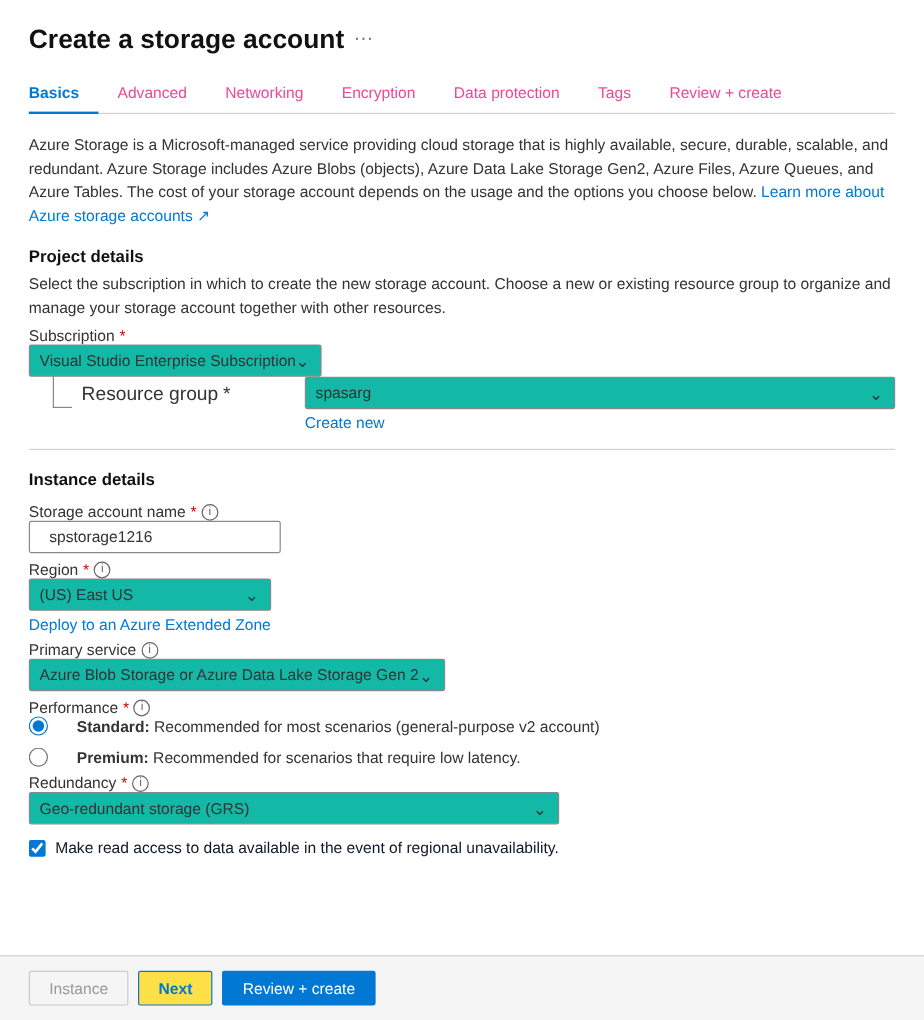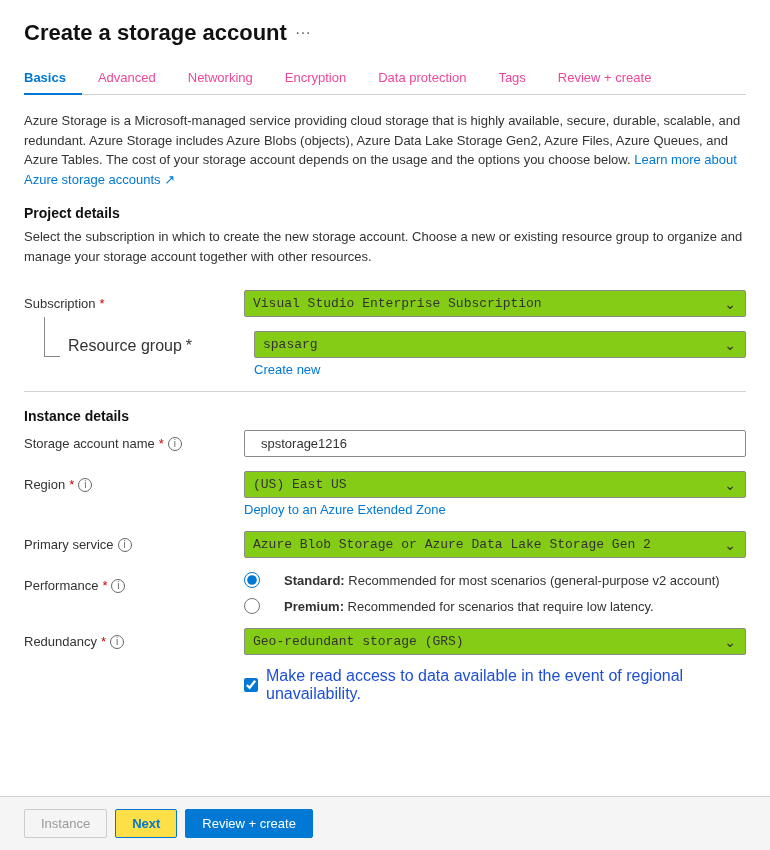--- a/index.html
+++ b/index.html
@@ -74,28 +74,28 @@
     .section-header {
       font-size: 14px;
       font-weight: 600;
       color: #111;
       margin-bottom: 6px;
       margin-top: 8px;
     }
     .section-desc {
       font-size: 13px;
       color: #333;
-      margin-bottom: 24px;
+      margin-bottom: 0;
       line-height: 1.5;
     }
     
     .form-row {
       display: flex;
       align-items: flex-start;
-      margin-bottom: 14px;
+      flex-direction: column;
     }
     .form-label {
       width: 220px;
       min-width: 220px;
       padding-top: 6px;
       font-size: 13px;
       color: #333;
       display: flex;
       align-items: center;
       gap: 4px;
@@ -120,29 +120,28 @@
       flex: 1;
       display: flex;
       flex-direction: column;
       gap: 4px;
     }
     
     .select-box {
       width: 100%;
       border: 1px solid #8a8a8a;
       border-radius: 2px;
-      padding: 5px 32px 5px 8px;
-      font-size: 13px;
-      color: #333;
-      background: #84cc16;
+      padding: 5px 20px 5px 8px;
+      font-size: 13px;
+      color: #333;
+      background: #14b8a6;
       appearance: none;
       -webkit-appearance: none;
       cursor: pointer;
       position: relative;
-      font-family: Liberation Mono, monospace;
     }
     .select-wrapper {
       position: relative;
       width: 100%;
     }
     .select-wrapper::after {
       content: '⌄';
       position: absolute;
       right: 10px;
       top: 50%;
@@ -225,21 +224,21 @@
       gap: 8px;
       margin-top: 8px;
     }
     .checkbox-input {
       width: 14px;
       height: 14px;
       cursor: pointer;
       accent-color: #0078d4;
       flex-shrink: 0;
     }
-    .checkbox-label { font-size: 16px; color: #1d4ed8; }
+    .checkbox-label { font-size: 13px; color: #0f172a; }
     
     .footer {
       border-top: 1px solid #d2d2d2;
       padding: 12px 24px;
       display: flex;
       align-items: center;
       gap: 8px;
       background: #f5f5f5;
     }
     .btn {

